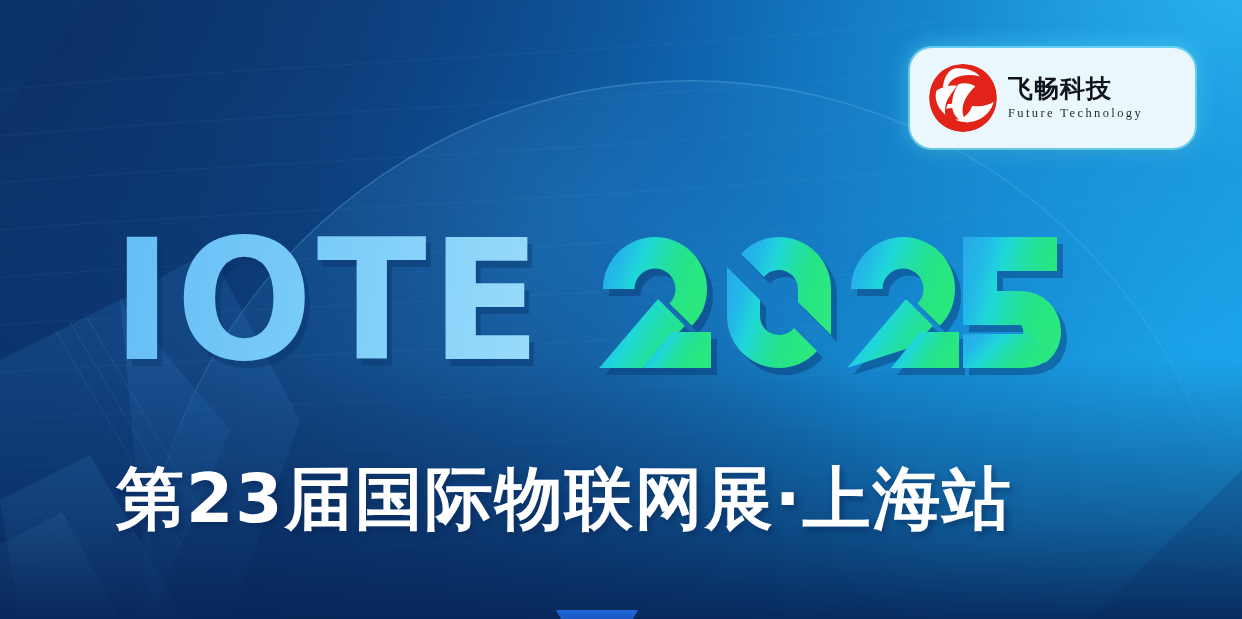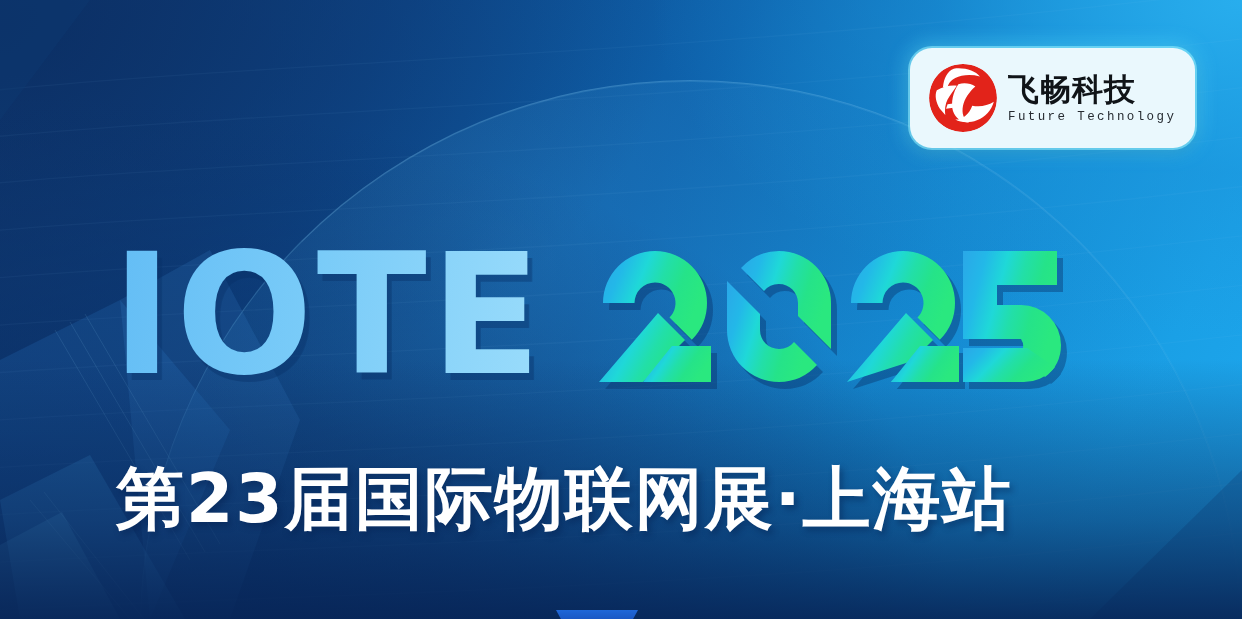--- a/index.html
+++ b/index.html
@@ -122,41 +122,41 @@
   }
   .logo-mark svg { width: 100%; height: 100%; display: block; }
   .logo-text {
     margin-left: 6px;
     display: flex;
     flex-direction: column;
     justify-content: center;
   }
   .logo-cn {
     font-family: "DejaVu Sans", "Liberation Sans", sans-serif;
-    font-size: 31px;
+    font-size: 25px;
     font-weight: bold;
     color: #101418;
     letter-spacing: 1px;
     line-height: 1.1;
     white-space: nowrap;
   }
   .logo-en {
-    font-family: Liberation Mono, monospace;
+    font-family: Liberation Serif, serif;
     font-size: 12.5px;
     color: #262b31;
     letter-spacing: 2.4px;
     margin-top: 3px;
     white-space: nowrap;
   }
 
   
   .title-row {
     position: absolute;
     left: 112px;
-    top: 243px;
+    top: 229px;
     height: 145px;
     display: flex;
     align-items: flex-start;
   }
   .iote {
     font-family: "DejaVu Sans", "Liberation Sans", sans-serif;
     font-size: 168px;
     font-weight: bold;
     line-height: 0.86;
     letter-spacing: 4px;

